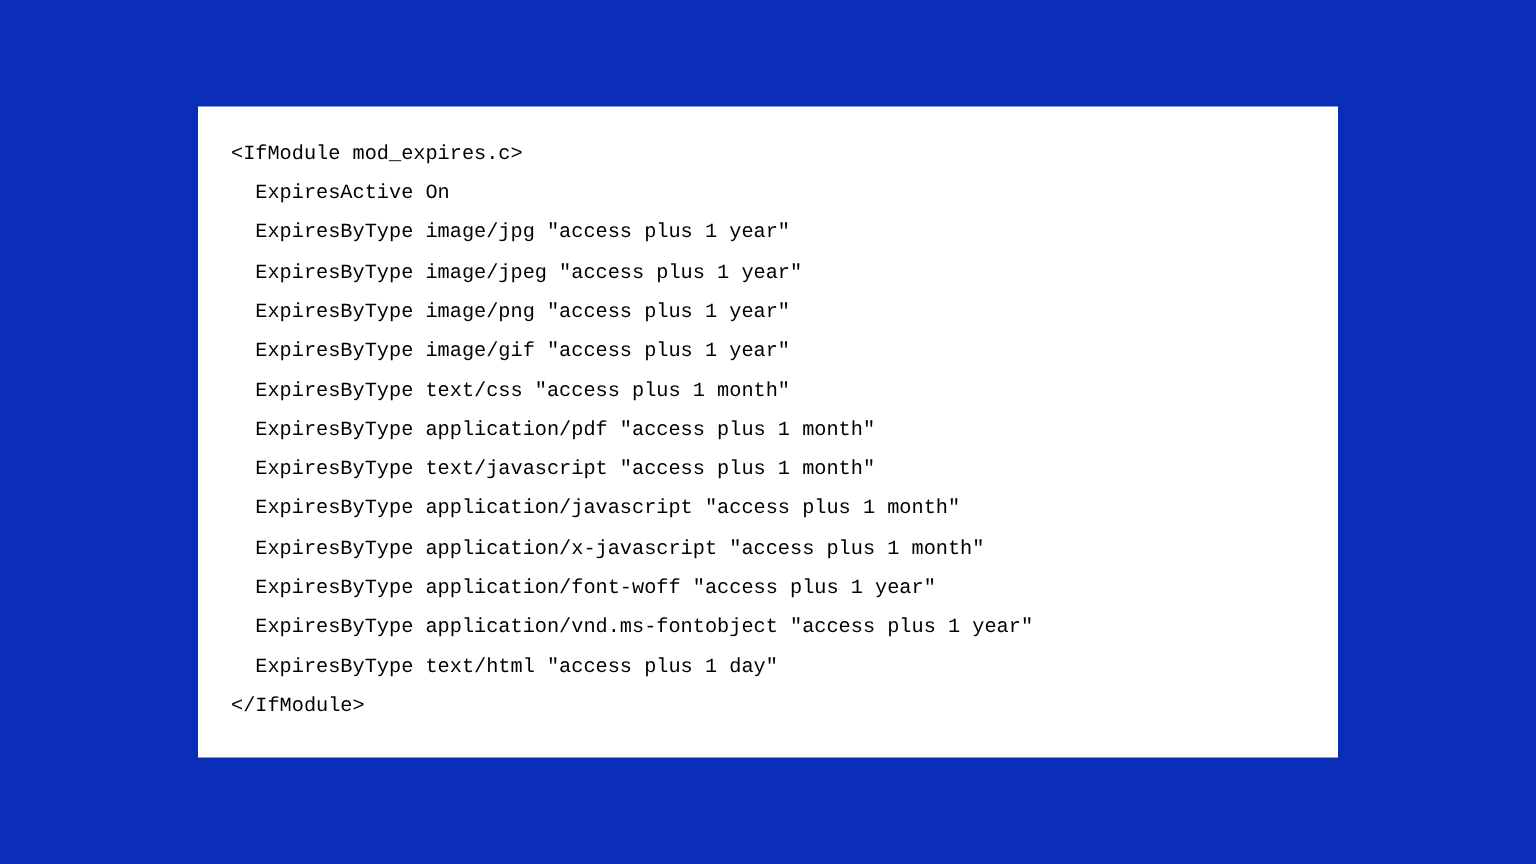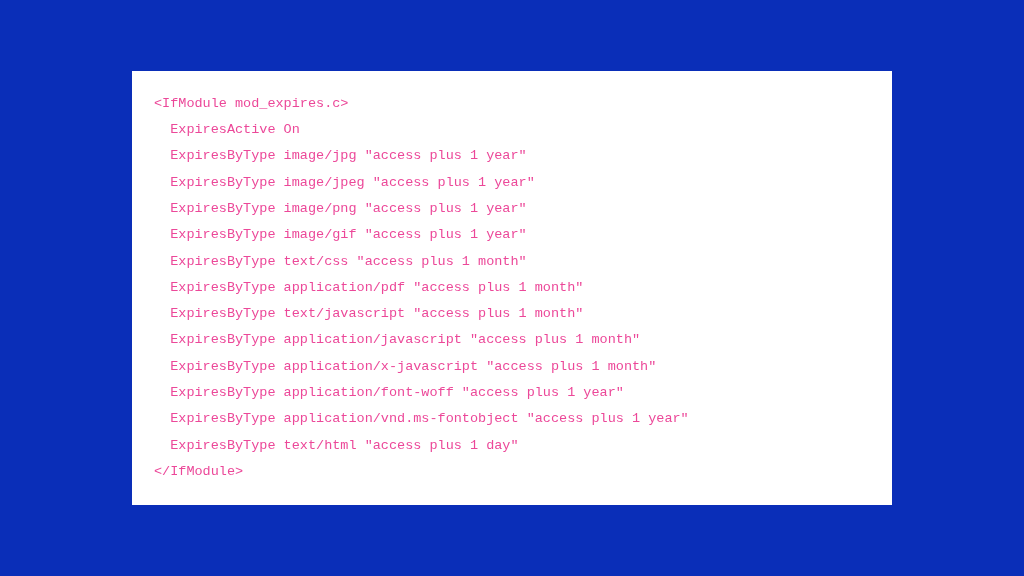--- a/index.html
+++ b/index.html
@@ -13,21 +13,21 @@
       height: 576px;
       display: flex;
       align-items: center;
       justify-content: center;
       font-family: 'Consolas', 'Monaco', 'Courier New', monospace;
     }
     .code-block {
       background-color: #ffffff;
       width: 760px;
       padding: 20px 22px;
-      color: #ec4899;
+      color: #000000;
       font-size: 13.5px;
       line-height: 1.95;
       white-space: pre;
       overflow: hidden;
     }
   </style>
 </head>
 <body>
 
 <div class="code-block"><span>&lt;IfModule mod_expires.c&gt;

